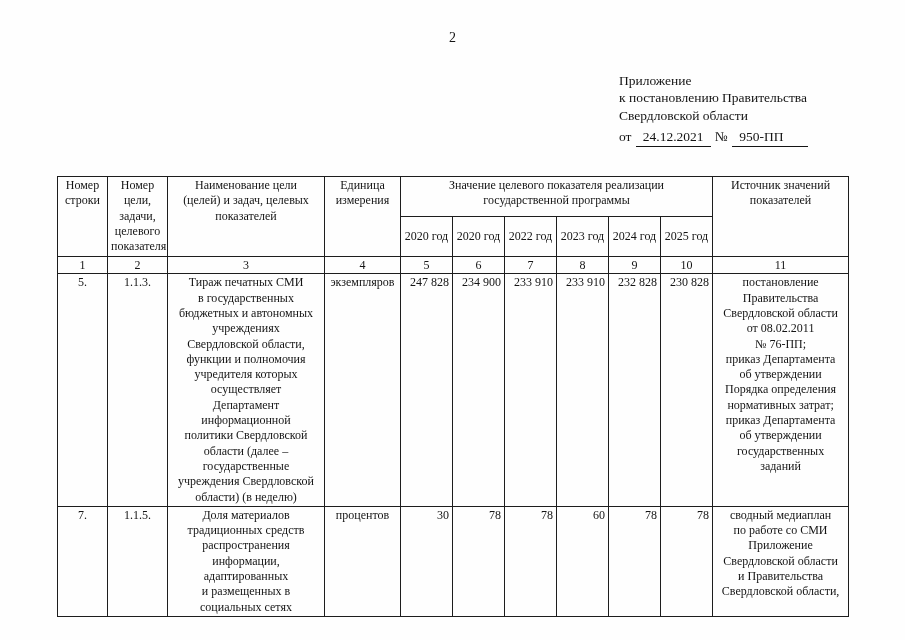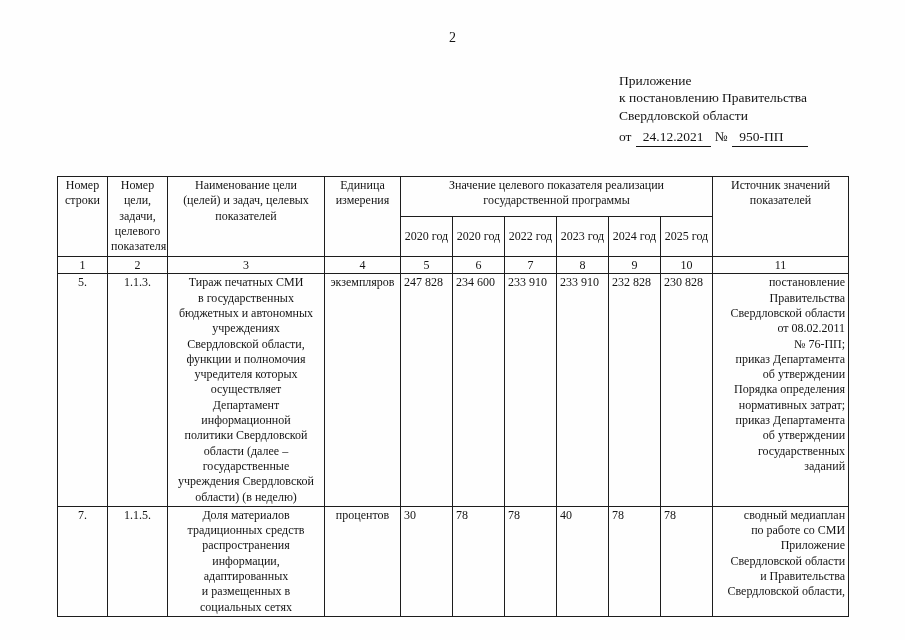--- a/index.html
+++ b/index.html
@@ -58,22 +58,22 @@
     white-space: pre-line;
     padding-top: 2px;
   }
   tr.hdr-top { height: 40px; }
   tr.hdr-years { height: 22px; }
   tr.hdr-years th { white-space: nowrap; padding: 12px 0; vertical-align: middle; }
   tr.colnum-row td { height: 17px; text-align: center; padding: 0 2px; line-height: 16px; }
   td.c-rownum, td.c-indnum { text-align: center; padding-top: 2px; }
   td.c-name   { text-align: center;  white-space: pre-line; padding-top: 2px; line-height: 15.3px; }
   td.c-unit   { text-align: center; padding-top: 2px; font-family: Liberation Serif, serif; }
-  td.c-val    { text-align: left; padding-top: 2px; }
-  td.c-source { text-align: right;  white-space: pre-line; padding-top: 2px; line-height: 15.3px; }
+  td.c-val    { text-align: right; padding-top: 2px; }
+  td.c-source { text-align: center;  white-space: pre-line; padding-top: 2px; line-height: 15.3px; }
 </style>
 </head>
 <body>
 
 <div class="page">
 
   <div class="page-number">2</div>
 
   <div class="annex">
     <div>Приложение</div>
@@ -156,21 +156,21 @@
 осуществляет
 Департамент
 информационной
 политики Свердловской
 области (далее –
 государственные
 учреждения Свердловской
 области) (в неделю)</td>
         <td class="c-unit">экземпляров</td>
         <td class="c-val">247 828</td>
-        <td class="c-val">234 600</td>
+        <td class="c-val">234 900</td>
         <td class="c-val">233 910</td>
         <td class="c-val">233 910</td>
         <td class="c-val">232 828</td>
         <td class="c-val">230 828</td>
         <td class="c-source">постановление
 Правительства
 Свердловской области
 от 08.02.2011
 № 76-ПП;
 приказ Департамента
@@ -189,21 +189,21 @@
 традиционных средств
 распространения
 информации,
 адаптированных
 и размещенных в
 социальных сетях</td>
         <td class="c-unit">процентов</td>
         <td class="c-val">30</td>
         <td class="c-val">78</td>
         <td class="c-val">78</td>
-        <td class="c-val">40</td>
+        <td class="c-val">60</td>
         <td class="c-val">78</td>
         <td class="c-val">78</td>
         <td class="c-source">сводный медиаплан
 по работе со СМИ
 Приложение
 Свердловской области
 и Правительства
 Свердловской области,</td>
       </tr>
     </tbody>

